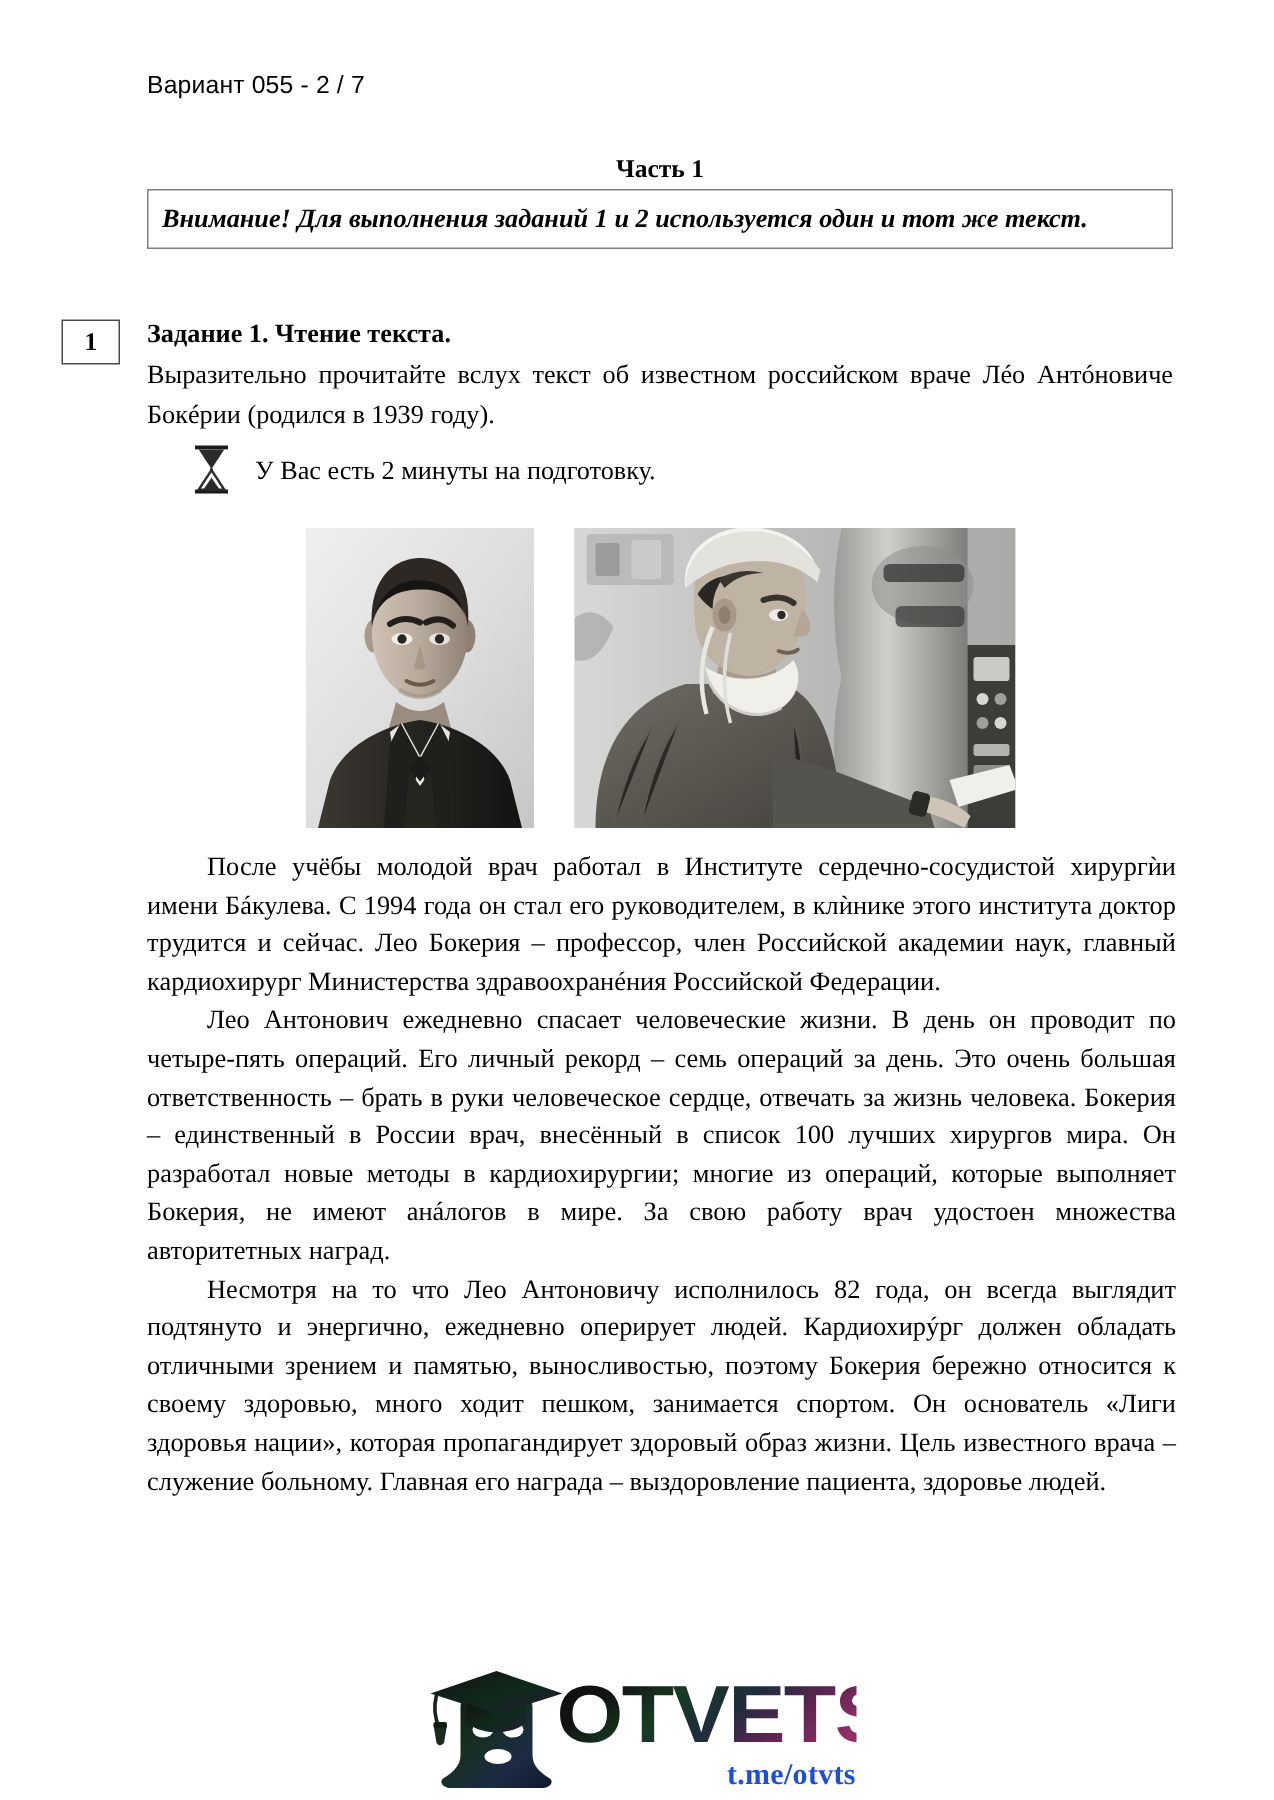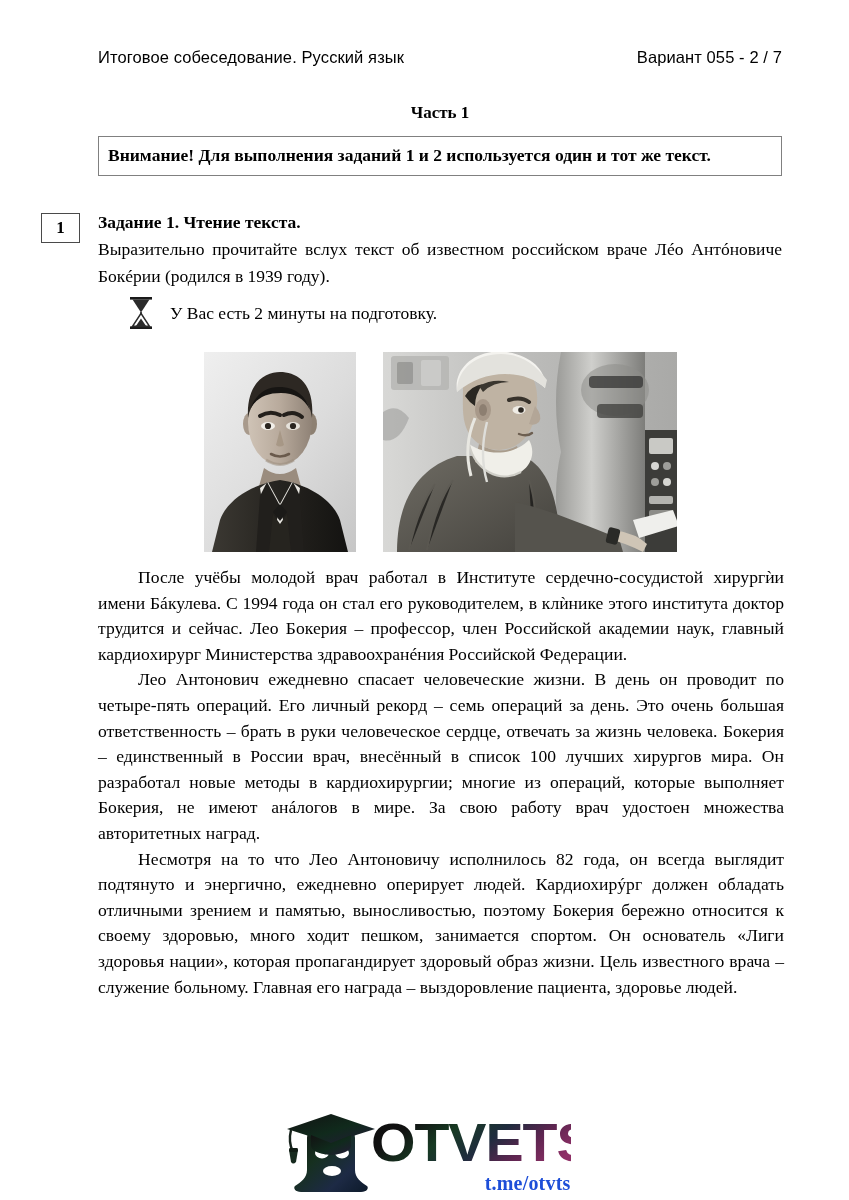--- a/index.html
+++ b/index.html
@@ -38,25 +38,26 @@
     width: 684px;
     text-align: center;
     font-weight: bold;
     font-size: 17px;
   }
 
   
   .attention-box {
     position: absolute;
     left: 98px;
-    top: 136px;
+    top: 126px;
     width: 684px;
     box-sizing: border-box;
     border: 1px solid #808080;
     padding: 6px 9px 7px 9px;
+    font-style: italic;
     font-weight: bold;
     font-size: 17.5px;
     line-height: 1.42;
     text-align: justify;
     text-align-last: left;
   }
 
   
   .task-number-box {
     position: absolute;
@@ -195,21 +196,20 @@
     font-weight: bold;
     font-size: 20px;
     letter-spacing: 0.2px;
     color: #1d4ed8;
   }
 </style>
 </head>
 <body>
 
 <div class="page-header">
-  <span>Итоговое собеседование. Русский язык</span>
   <span>Вариант 055 - 2 / 7</span>
 </div>
 
 <div class="part-title">Часть 1</div>
 
 <div class="attention-box">
   <span>Внимание! Для выполнения заданий 1 и 2 используется один и тот же текст.</span>
 </div>
 
 <div class="task-number-box">

